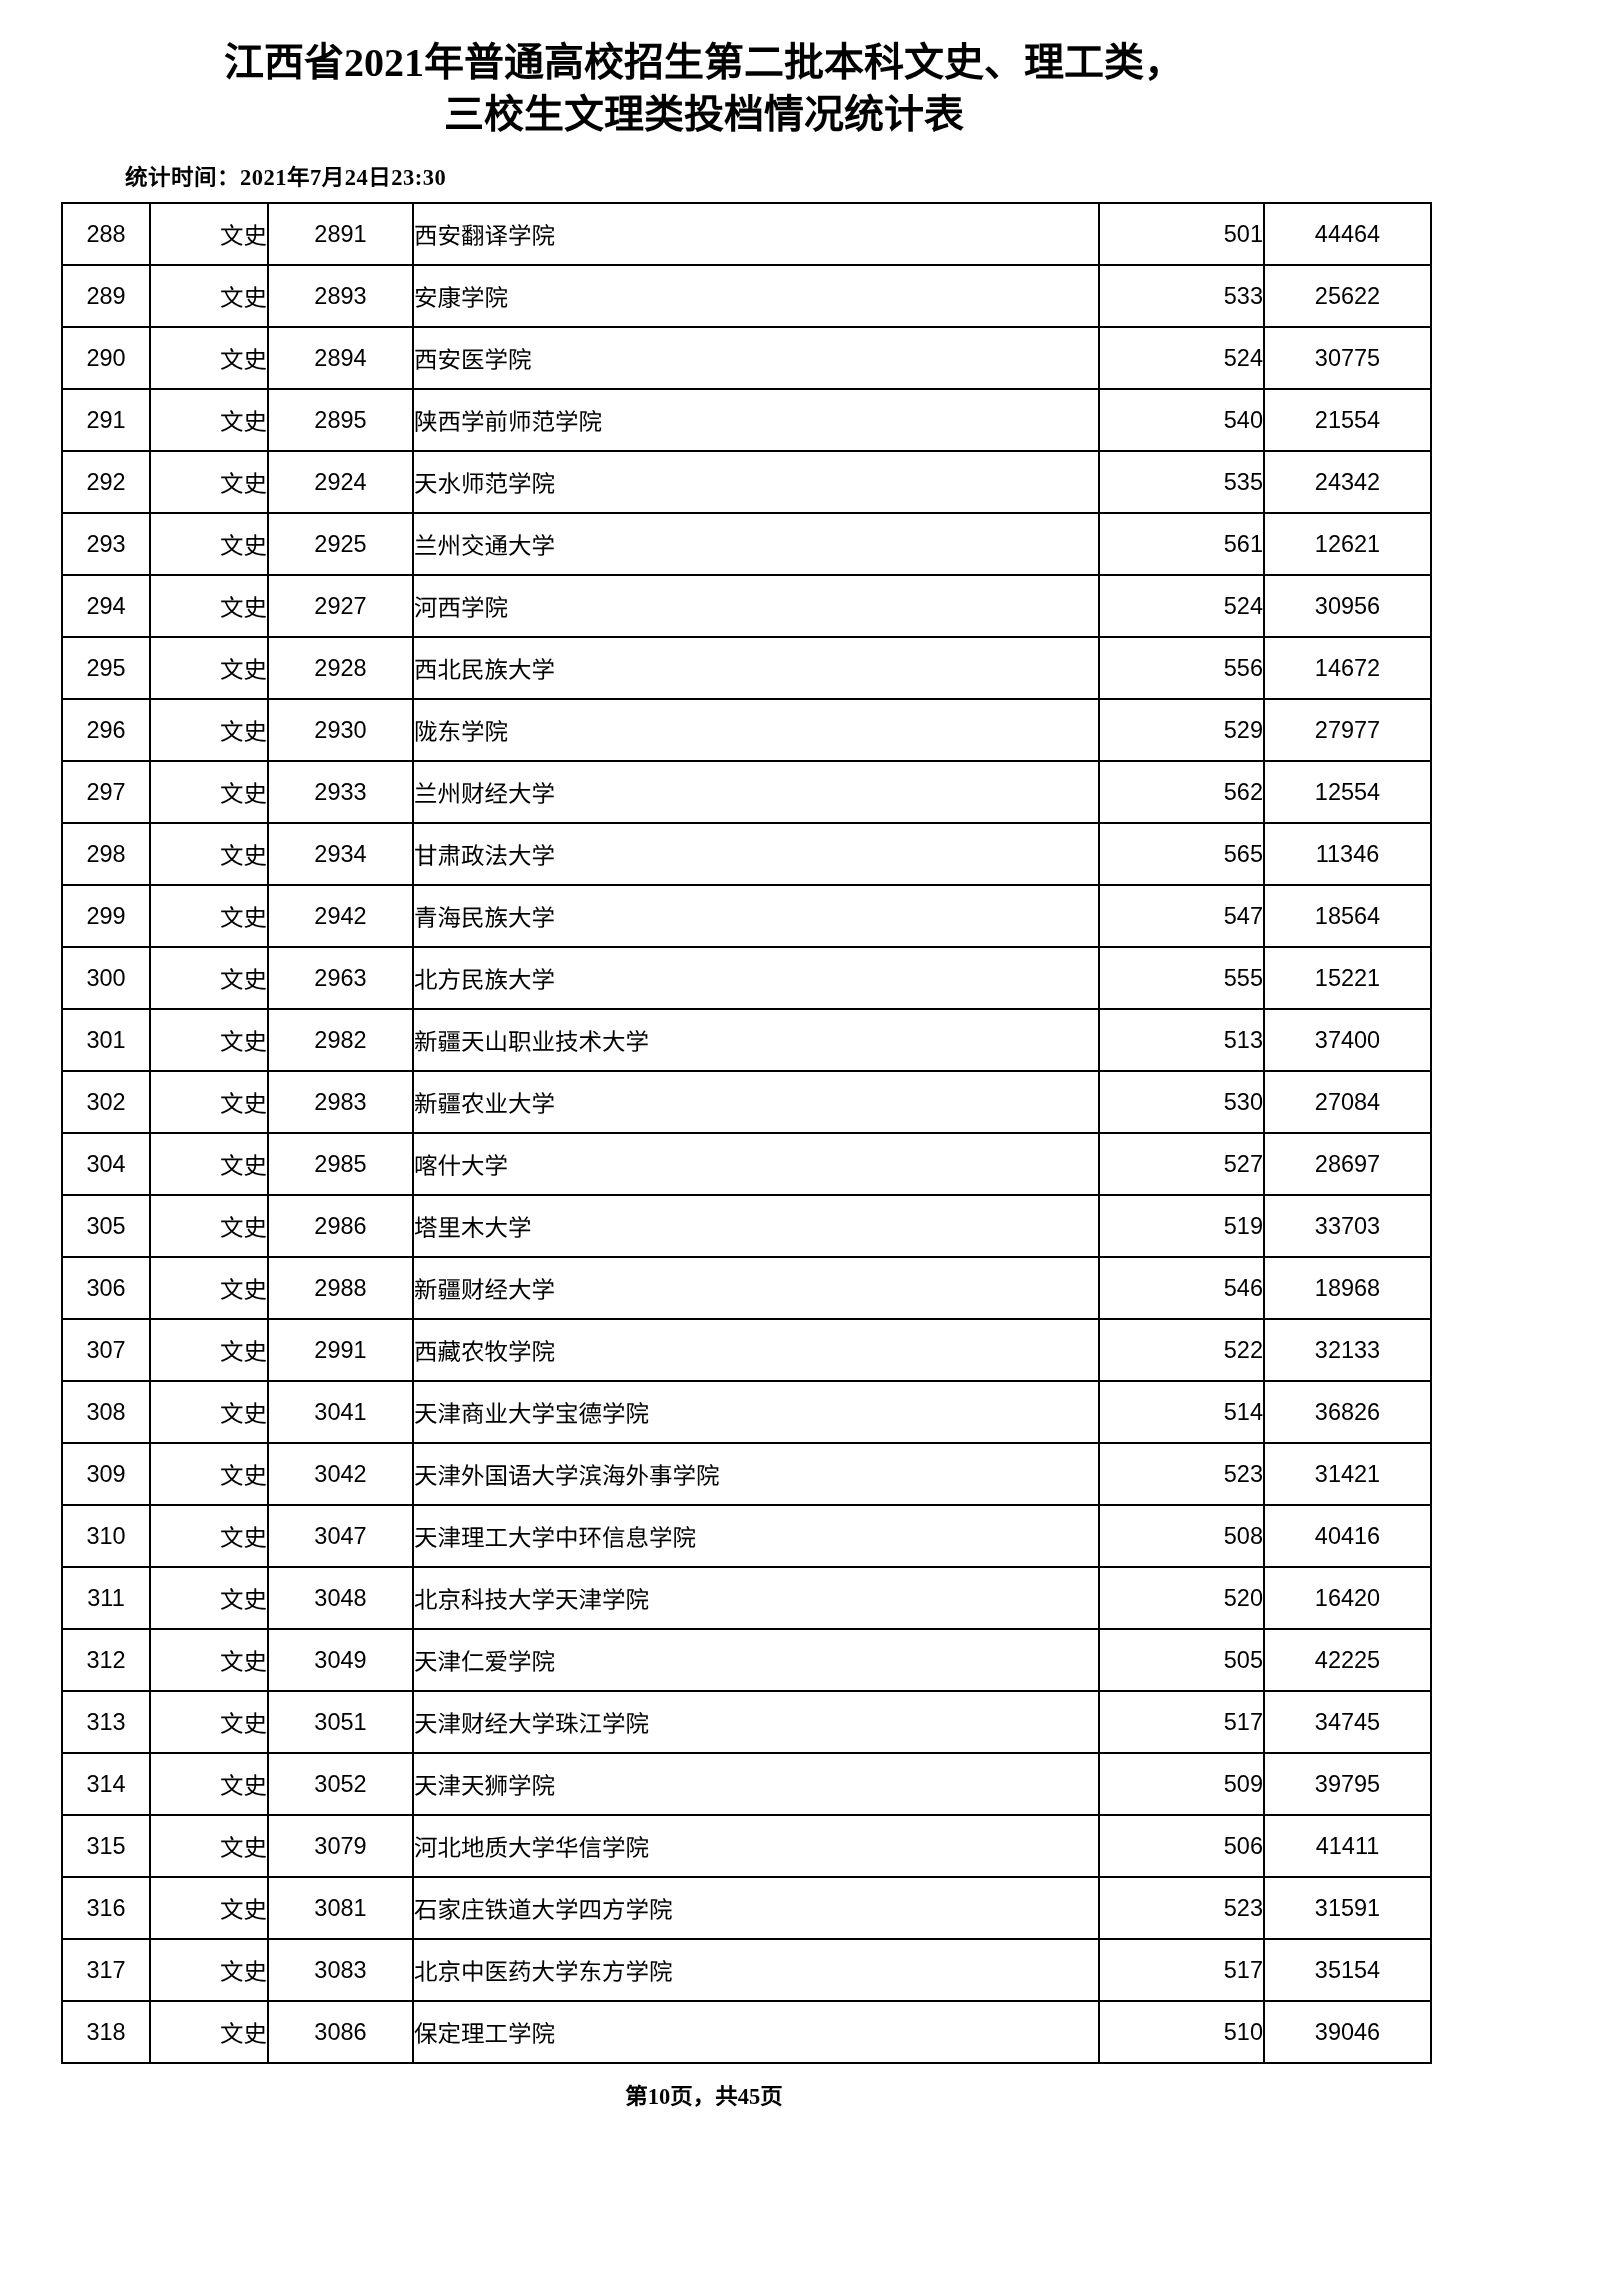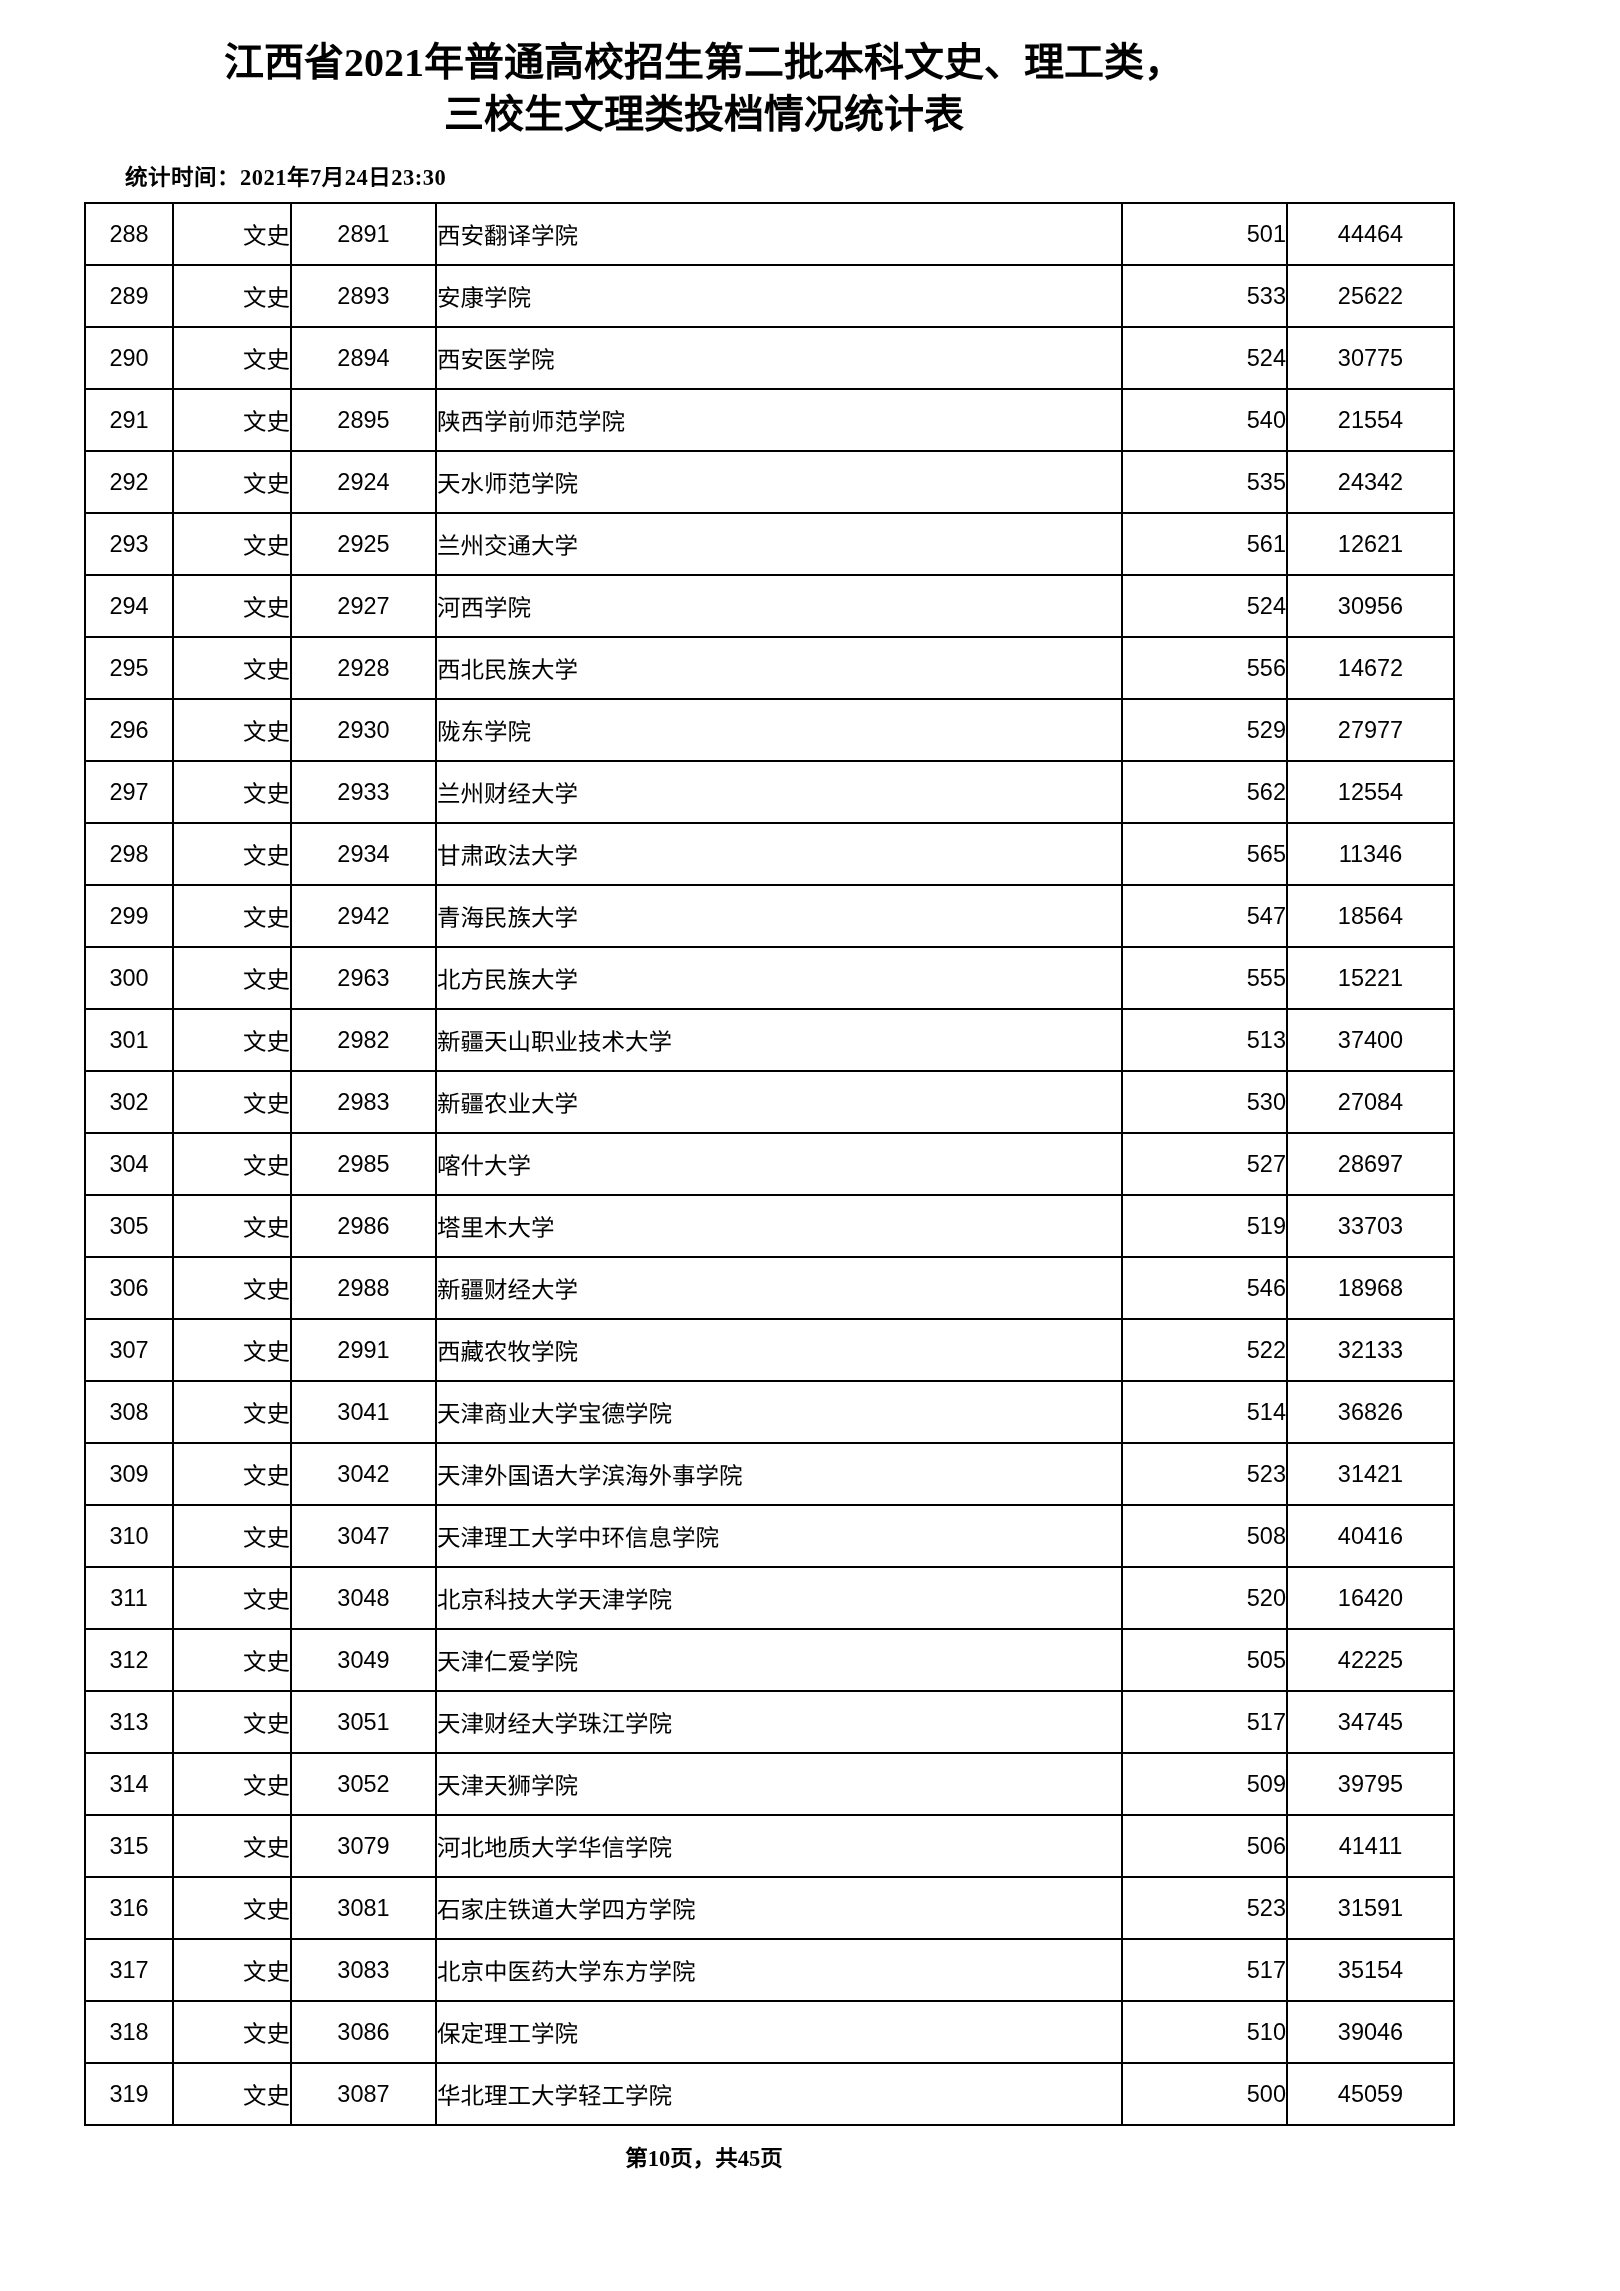--- a/index.html
+++ b/index.html
@@ -49,21 +49,21 @@
     padding-left: 125px;
     font-family: "Liberation Serif", "DejaVu Serif", serif;
     font-weight: bold;
     font-size: 22.5px;
     letter-spacing: 0.5px;
     text-align: left;
   }
   
   .table-wrap {
     margin-top: 11.8px;
-    padding-left: 84px;
+    padding-left: 61px;
     padding-right: 125px;
   }
   table.data-table {
     border-collapse: collapse;
     width: 1368px;
     table-layout: fixed;
   }
   table.data-table td {
     border: 2px solid #000000;
     height: 62px;
@@ -337,28 +337,20 @@
             <td class="c-rank">35154</td>
           </tr>
           <tr>
             <td class="c-seq">318</td>
             <td class="c-type">文史</td>
             <td class="c-code">3086</td>
             <td class="c-school">保定理工学院</td>
             <td class="c-score">510</td>
             <td class="c-rank">39046</td>
           </tr>
-          <tr>
-            <td class="c-seq">319</td>
-            <td class="c-type">文史</td>
-            <td class="c-code">3087</td>
-            <td class="c-school">华北理工大学轻工学院</td>
-            <td class="c-score">500</td>
-            <td class="c-rank">45059</td>
-          </tr>
         </tbody>
     </table>
   </div>
 
   <div class="footer">
     <span>第10页，共45页</span>
   </div>
 
 </div>
 

